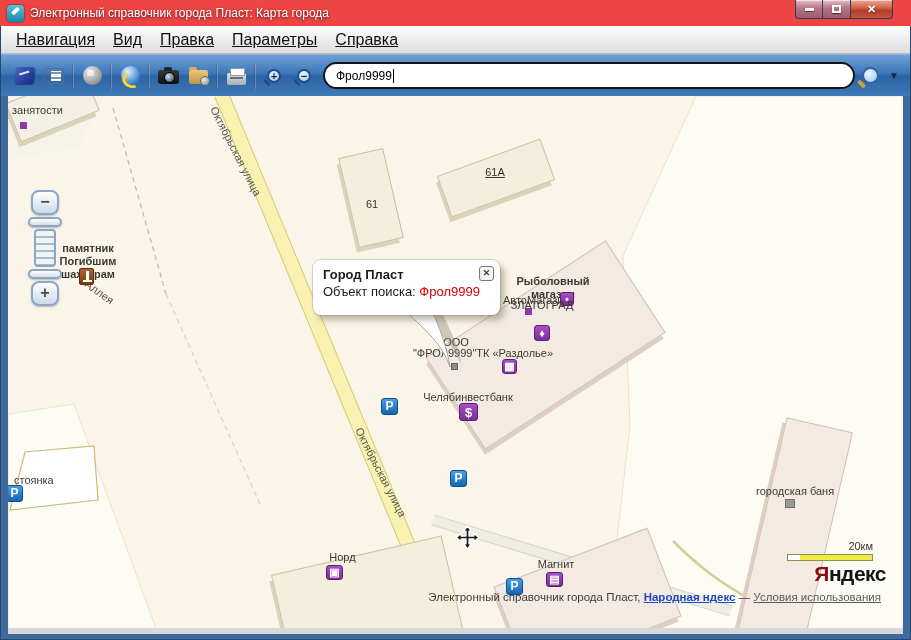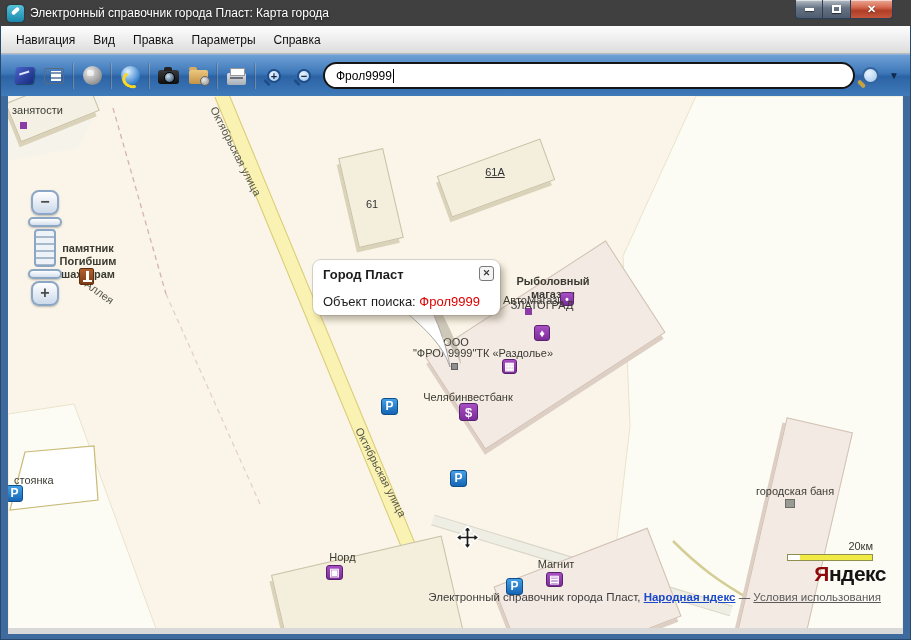--- a/index.html
+++ b/index.html
@@ -6,21 +6,21 @@
   html,body { width:911px; height:640px; font-family:"Liberation Sans",sans-serif; background:#888; }
   .window { position:relative; width:911px; height:640px; background:#3e6a9d; overflow:hidden;
             box-shadow:inset 0 0 0 1px #27496f; }
 
   
   .titlebar { position:absolute; left:0; top:0; width:911px; height:26px;
     background:
       radial-gradient(ellipse 130px 34px at 500px -6px, rgba(255,255,255,.34), transparent 65%),
       radial-gradient(ellipse 150px 40px at 770px -2px, rgba(255,255,255,.30), transparent 65%),
       linear-gradient(180deg,#7fa2c9 0%,#4a7batan 0%,#4a74a3 45%,#335d8c 100%);
-    background-color:#404040; display:flex; align-items:center; }
+    background-color:#ef4444; display:flex; align-items:center; }
   .app-icon { width:17px; height:17px; margin:0 6px 0 7px; border-radius:4px;
       background:linear-gradient(180deg,#56c2d9,#1887ab); position:relative; box-shadow:0 0 2px #123; }
   .app-icon::after { content:""; position:absolute; left:4px; top:4px; width:9px; height:4px;
       background:#fff; border-radius:3px; transform:rotate(-42deg); }
   .title-text { color:#fff; font-size:12px; text-shadow:0 1px 3px rgba(0,0,0,.7); }
   .winbtns { position:absolute; right:18px; top:0; display:flex; }
   .wbtn { height:19px; border:1px solid #2c3f55; border-top:none; display:flex; align-items:center;
       justify-content:center; background:linear-gradient(180deg,rgba(225,235,245,.75),rgba(130,155,185,.55) 45%,rgba(90,115,150,.55));
       box-shadow:inset 0 1px 0 rgba(255,255,255,.55); }
   .wbtn.min { width:28px; border-radius:0 0 0 4px; }
@@ -28,21 +28,21 @@
   .wbtn.close { width:42px; border-left:none; border-radius:0 0 4px 0;
       background:linear-gradient(180deg,#eba897 0%,#d56a50 40%,#b03d26 60%,#c4573c 100%); }
   .glyph-min { width:9px; height:3px; background:#fff; box-shadow:0 1px 1px rgba(0,0,0,.5); }
   .glyph-max { width:9px; height:8px; border:2px solid #fff; box-shadow:0 1px 1px rgba(0,0,0,.5); }
   .glyph-close { color:#fff; font-size:11px; font-weight:bold; text-shadow:0 1px 1px rgba(0,0,0,.5); }
 
   
   .menubar { position:absolute; left:1px; top:26px; width:909px; height:28px;
       background:linear-gradient(180deg,#fdfdfd,#ececec 55%,#dcdcdc); border-bottom:1px solid #b9b9b9;
       display:flex; align-items:center; padding-left:6px; }
-  .menu-item { font-size:12px; color:#111; padding:4px 9px; cursor:default; }
+  .menu-item { font-size:16px; color:#111; padding:4px 9px; cursor:default;text-decoration:underline; }
 
   
   .toolbar { position:absolute; left:1px; top:54px; width:909px; height:42px;
       background:linear-gradient(180deg,#6ea0d6 0%,#3d77b8 45%,#2c63a5 52%,#3f7ab9 100%);
       border-top:1px solid #8fb4dd; display:flex; align-items:center; padding-left:8px; }
   .tbtn { width:30px; height:30px; display:flex; align-items:center; justify-content:center; position:relative; }
   .tsep { width:2px; height:26px; margin:0 3px; background:linear-gradient(90deg,rgba(0,0,0,.30),rgba(255,255,255,.35)); }
   .i-book { width:19px; height:17px; background:linear-gradient(135deg,#4a63c8,#172a7e); border-radius:3px;
       transform:skewX(-6deg); position:relative; box-shadow:1px 1px 1px rgba(0,0,0,.4); }
   .i-book::after { content:""; position:absolute; left:4px; top:5px; width:10px; height:2px; background:#dfe6ff; transform:rotate(-18deg); }
@@ -97,21 +97,21 @@
   .sq { position:absolute; z-index:4; }
   .monu { position:absolute; z-index:4; width:15px; height:17px; background:linear-gradient(180deg,#b06030,#7d3c14);
       border:1px solid #5e2c0e; border-radius:2px; }
   .monu::before { content:""; position:absolute; left:6px; top:2px; width:3px; height:9px; background:#fff; }
   .monu::after { content:""; position:absolute; left:3px; bottom:2px; width:9px; height:2px; background:#fff; }
 
   
   .balloon { position:absolute; left:305px; top:164px; width:187px; height:55px; background:#fff; border-radius:8px;
       box-shadow:4px 5px 6px rgba(110,100,80,.45), 0 0 0 1px rgba(150,150,150,.35); z-index:6; padding:7px 10px; }
   .balloon-title { font-size:13px; font-weight:bold; color:#1c1c1c; }
-  .balloon-line { font-size:13px; color:#1c1c1c; margin-top:12px; }
+  .balloon-line { font-size:13px; color:#1c1c1c; margin-top:2px; }
   .balloon-val { color:#e00000; }
   .balloon-close { position:absolute; right:6px; top:6px; width:15px; height:15px; border:1px solid #7a7a7a;
       border-radius:3px; color:#3c3c3c; font-size:9px; font-weight:bold; line-height:13px; text-align:center;
       background:#f4f4f4; cursor:pointer; }
   .tail-svg { position:absolute; left:395px; top:217px; z-index:5; }
 
   
   .zoomctl { position:absolute; left:20px; top:94px; width:34px; z-index:8; }
   .zbtn { width:28px; height:25px; margin-left:3px; border:2px solid #8ca6c6; border-radius:8px;
       background:linear-gradient(180deg,#ffffff,#ccd9ea); color:#4c4c4c; font:bold 16px/20px "Liberation Sans",sans-serif;

